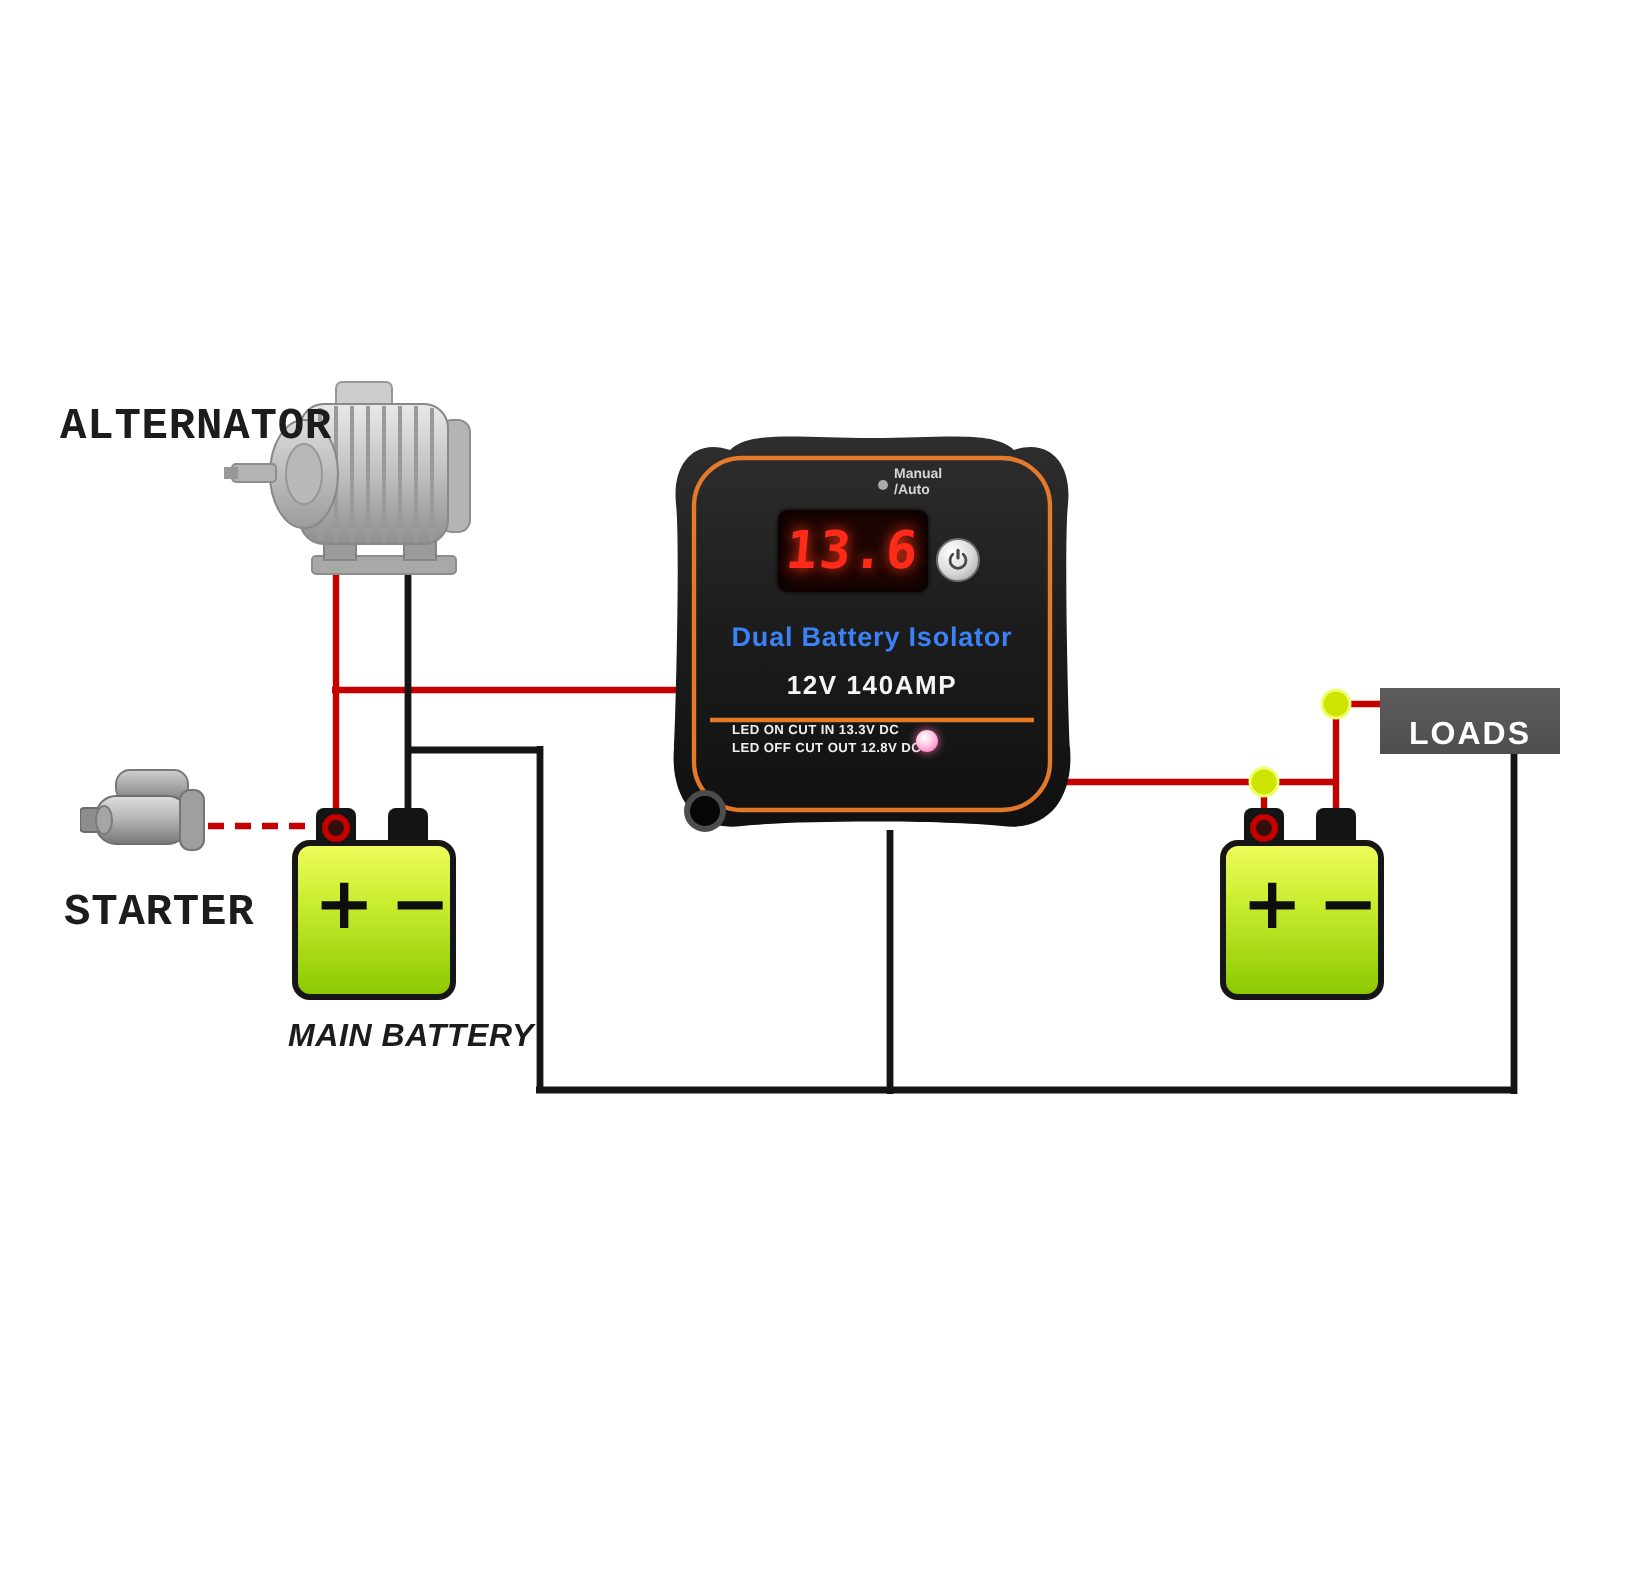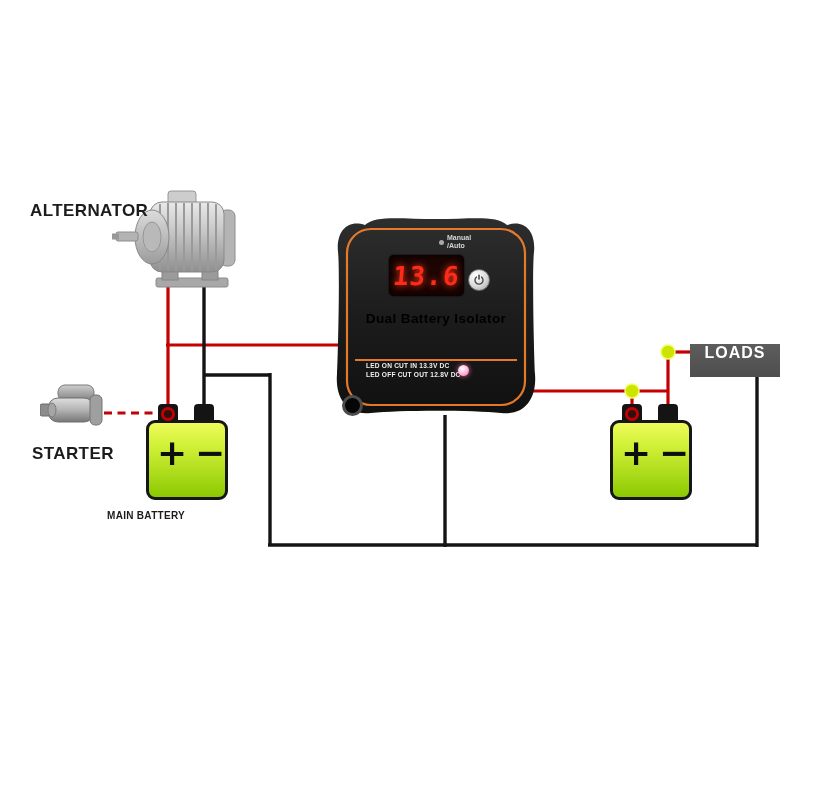--- a/index.html
+++ b/index.html
@@ -10,61 +10,61 @@
   .wire-layer { position:absolute; left:0; top:0; z-index:1; }
   .wire { fill:none; }
   .wire.red   { stroke:var(--positive-wire,#c40000); stroke-width:3.2; }
   .wire.black { stroke:var(--ground-wire,#141414);  stroke-width:3.4; }
   .wire.dashed{ stroke-dasharray:8 5.5; }
   .dot { fill:var(--junction-dot,#cde400); stroke:#eeff70; stroke-width:1.5; }
 
   .comp { position:absolute; z-index:2; }
 
   .label { position:absolute; z-index:4; color:#1c1c1c; font-weight:bold; }
-  .label.big { font-size:17px; letter-spacing:.4px; }
-  .label.med { font-size:10px; text-align:left; letter-spacing:.3px; }
+  .label.big { font-size:22px; letter-spacing:.4px;font-family:Liberation Mono, monospace; }
+  .label.med { font-size:16px; text-align:right; letter-spacing:.3px;font-style:italic; }
 
   
   .battery { position:absolute; width:82px; height:96px; z-index:2; }
   .battery .post { position:absolute; top:0; width:20px; height:20px; background:#141414; border-radius:4px; }
   .battery .post.left  { left:12px; }
   .battery .post.right { left:48px; }
   .battery .ring { position:absolute; left:15px; top:3px; width:14px; height:14px; box-sizing:border-box;
                    border:3px solid var(--positive-wire,#c40000); border-radius:50%; background:#30100a; z-index:3; }
   .battery .body { position:absolute; left:0; top:16px; width:82px; height:80px; box-sizing:border-box;
                    border:3px solid #161616; border-radius:9px; z-index:2;
                    background:linear-gradient(180deg, var(--battery-green-light,#eefb5a) 0%, #cdef33 35%, var(--battery-green-dark,#8cc903) 100%); }
   .battery .sym { position:absolute; top:12px; line-height:1; font-size:36px; font-weight:900; color:#0e0e0e;
                   font-family:"DejaVu Sans", sans-serif; }
   .battery .sym.plus  { left:8px; }
   .battery .sym.minus { left:46px; }
 
   
   .loads { position:absolute; left:690px; top:344px; width:90px; height:33px; z-index:3;
            background:linear-gradient(180deg,#5d5d5d, var(--loads-background,#474747));
-           color:#ffffff; display:flex; align-items:flex-start; justify-content:center;
+           color:#ffffff; display:flex; align-items:flex-end; justify-content:center;
            font-size:16px; font-weight:bold; letter-spacing:1px; }
 
   
   .isolator { position:absolute; left:329px; top:210px; width:214px; height:218px; z-index:3; }
   .isolator svg.bodyshape { position:absolute; left:0; top:0; }
   .trim { fill:none; stroke:var(--accent-orange,#ef7f2a); stroke-width:2.2; opacity:.95; }
   .iso-display { position:absolute; left:60px; top:45px; width:75px; height:41px; background:#1d0503;
                  border-radius:5px; box-shadow:inset 0 0 9px #000, 0 0 2px #000;
                  display:flex; align-items:center; justify-content:center; }
   .iso-digits { font-family:"DejaVu Sans Mono", monospace; font-weight:bold; font-size:26px;
                 color:var(--led-display-red,#ff2a18); text-shadow:0 0 7px rgba(255,60,30,.95);
                 transform:skewX(-5deg); letter-spacing:1px; }
   .iso-power { position:absolute; left:139px; top:59px; width:22px; height:22px; border-radius:50%;
                background:radial-gradient(circle at 35% 30%, #ffffff, #d9d9d9 55%, #9a9a9a);
                border:1px solid #6f6f6f; box-sizing:border-box;
                display:flex; align-items:center; justify-content:center; }
   .iso-mode { position:absolute; left:118px; top:24px; font-size:7px; line-height:8px; color:#d6d6d6; font-weight:bold; }
   .iso-mode-dot { position:absolute; left:110px; top:30px; width:5px; height:5px; border-radius:50%; background:#aaaaaa; }
-  .iso-title  { position:absolute; left:0; top:101px; width:100%; text-align:center; color:#000000;
+  .iso-title  { position:absolute; left:0; top:101px; width:100%; text-align:center; color:#3b82f6;
                 font-size:13.5px; font-weight:bold; letter-spacing:.4px; }
   .iso-rating { position:absolute; left:0; top:125px; width:100%; text-align:center; color:#f4f4f4;
                 font-size:13px; font-weight:bold; letter-spacing:.8px; }
   .iso-spec { position:absolute; left:37px; top:152px; font-size:6.6px; line-height:8.6px;
               color:#efefef; font-weight:bold; letter-spacing:.2px; }
   .iso-led { position:absolute; left:129px; top:155px; width:11px; height:11px; border-radius:50%;
              background:radial-gradient(circle at 40% 35%, #ffffff, #ffc2e0 45%, #ff5fae);
              box-shadow:0 0 5px rgba(255,120,180,.85); }
   .iso-hole { position:absolute; left:13px; top:185px; width:21px; height:21px; border-radius:50%;
               background:#060606; border:3.5px solid #4c4c4c; box-sizing:border-box; }
@@ -191,20 +191,21 @@
     <div class="iso-display">
       <span class="iso-digits">13.6</span>
     </div>
     <div class="iso-power">
       <svg width="12" height="12" viewBox="0 0 12 12">
         <path d="M6 1.2 V5" stroke="#4a4a4a" stroke-width="1.6" fill="none" stroke-linecap="round"></path>
         <path d="M3.4 3.1 a4 4 0 1 0 5.2 0" stroke="#4a4a4a" stroke-width="1.4" fill="none" stroke-linecap="round"></path>
       </svg>
     </div>
     <div class="iso-title">Dual Battery Isolator</div>
+    <div class="iso-rating">12V  140AMP</div>
     <div class="iso-spec">
       <div>LED ON CUT IN 13.3V DC</div>
       <div>LED OFF CUT OUT 12.8V DC</div>
     </div>
     <div class="iso-led"></div>
     <div class="iso-hole"></div>
   </div>
 
   <div class="loads">
     <span>LOADS</span>

